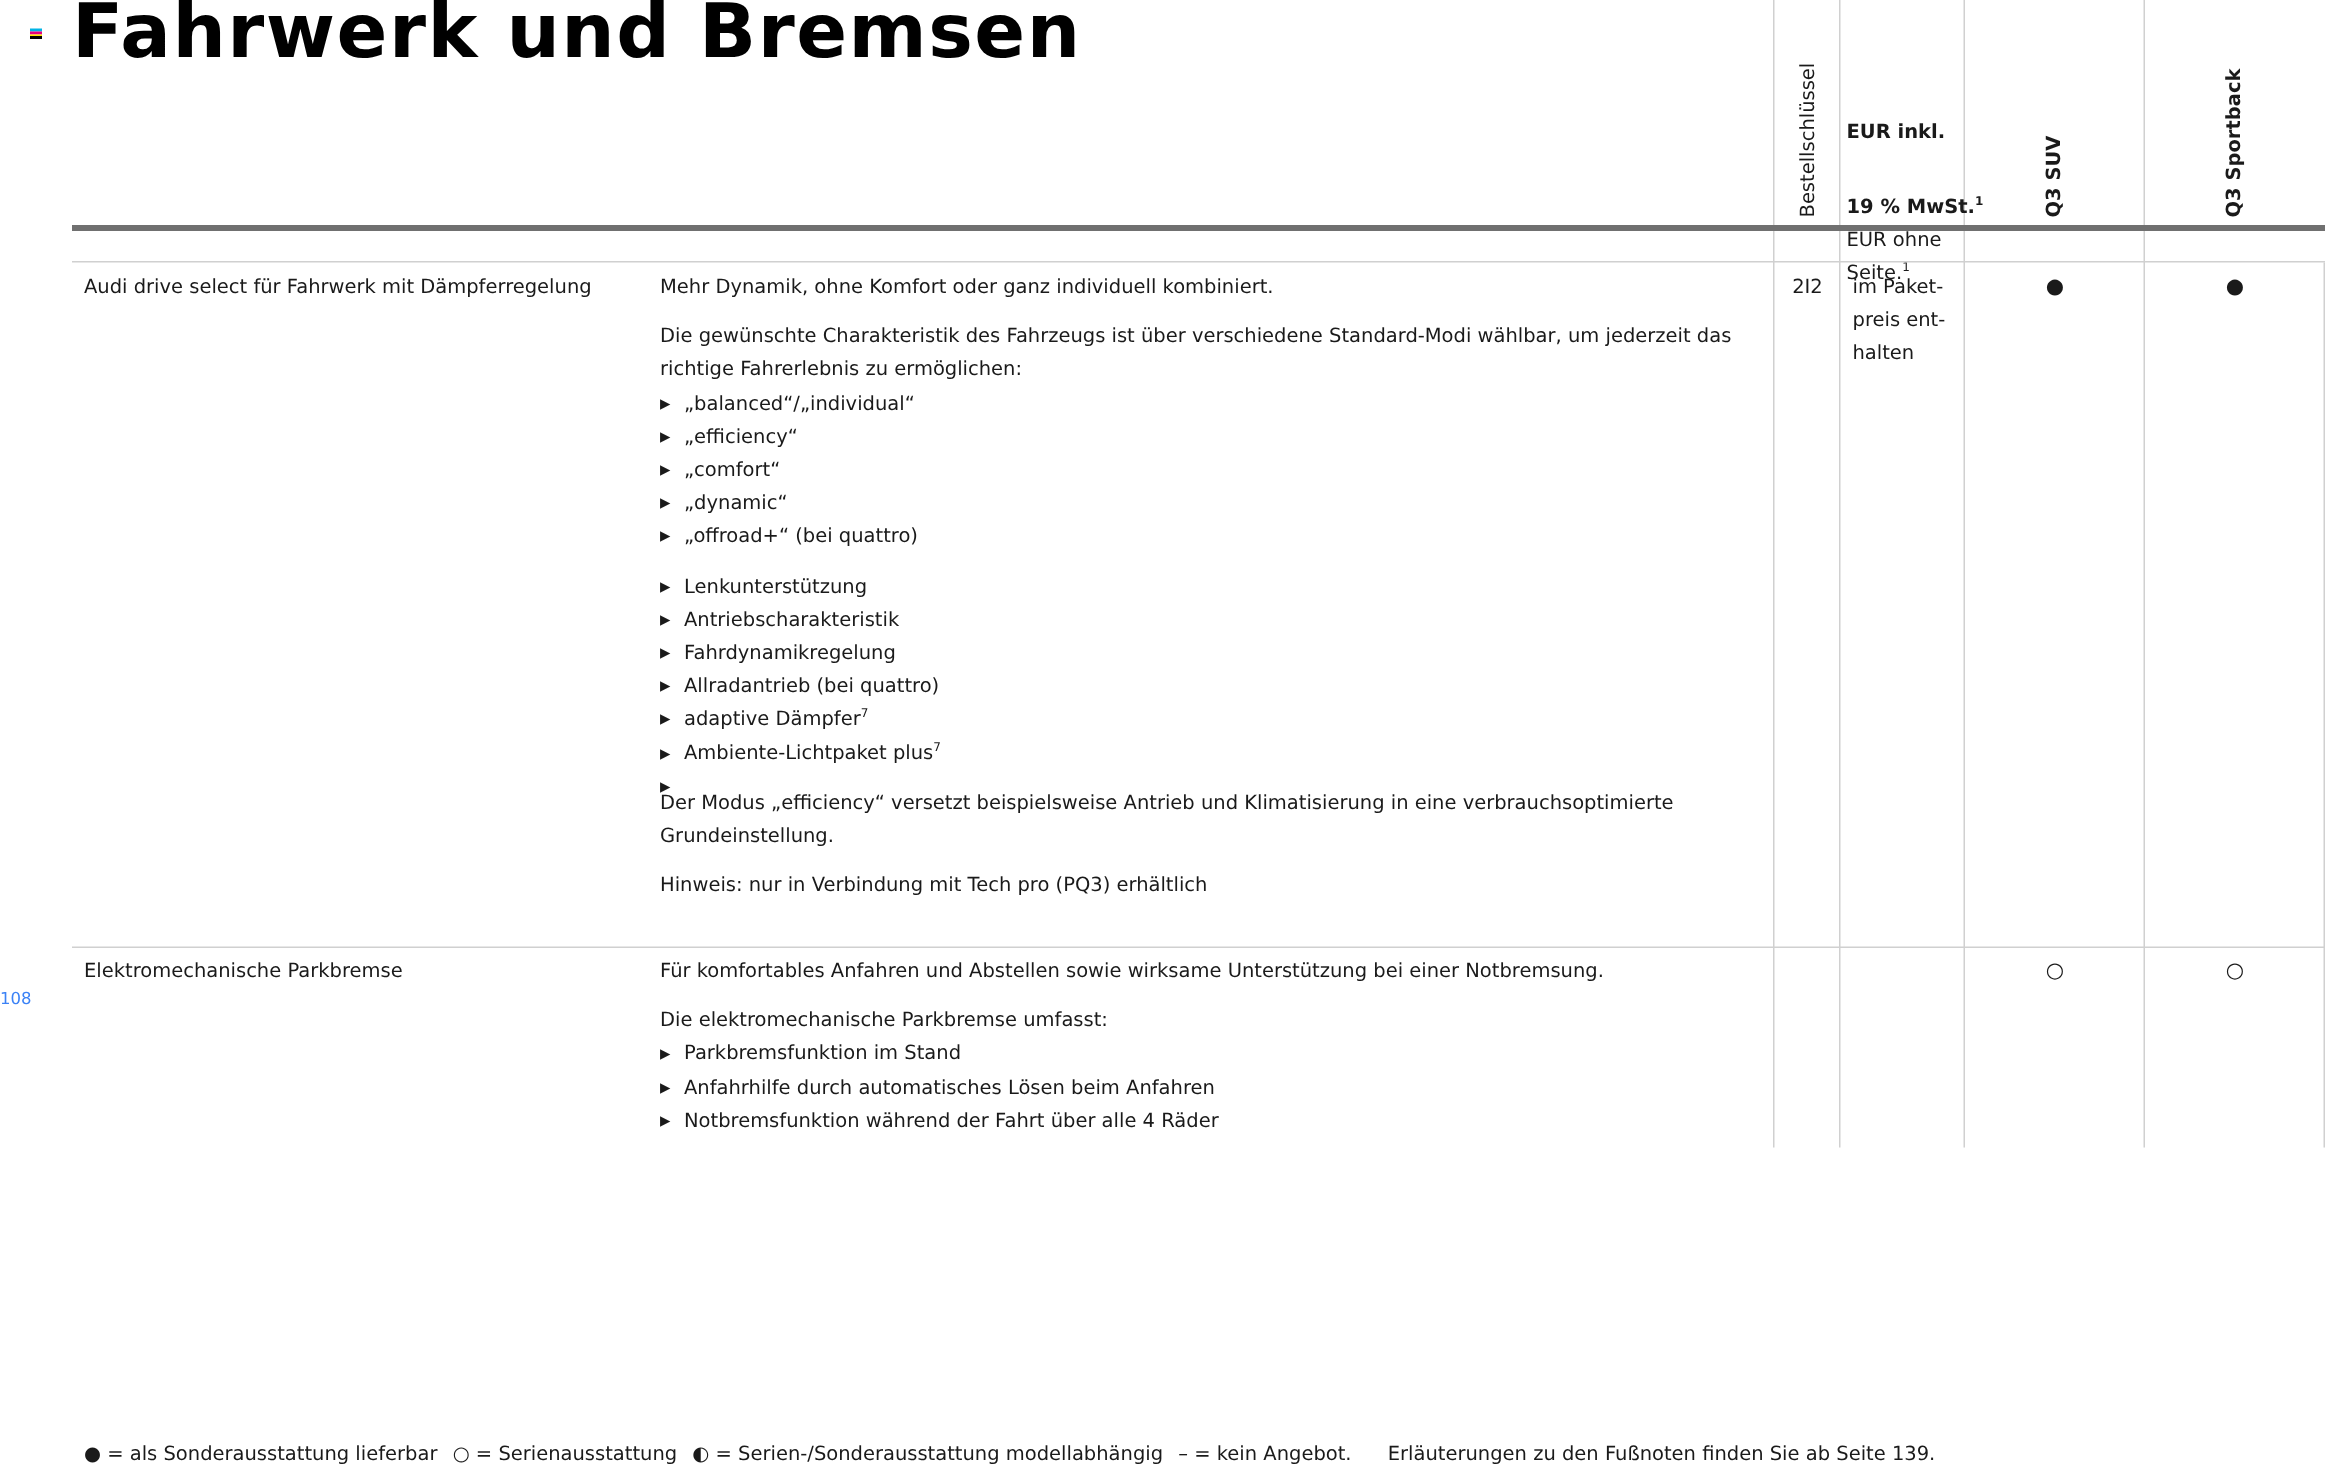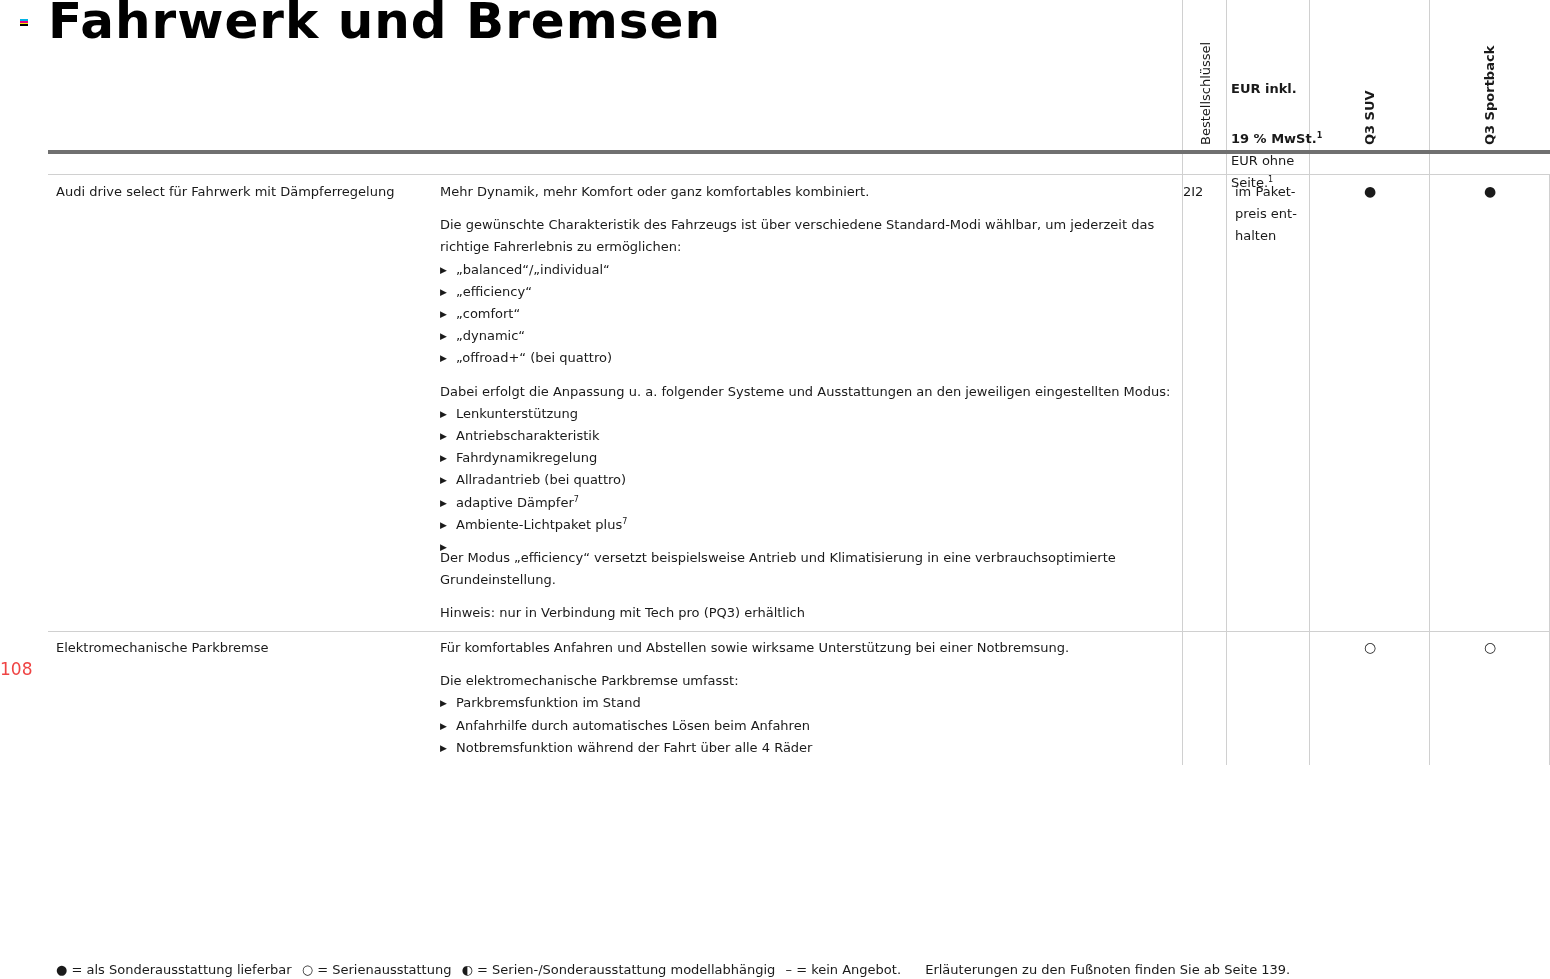--- a/index.html
+++ b/index.html
@@ -2,36 +2,36 @@
 <html><head>
 <meta charset="utf-8">
 <style>
   html, body { margin:0; padding:0; background:#ffffff; }
   body { width:1550px; height:979px; position:relative; overflow:hidden;
          font-family:"DejaVu Sans", sans-serif; color:#1a1a1a; }
   .cmyk { position:absolute; left:20px; top:19px; width:8px; }
   .cmyk span { display:block; height:2px; }
   .title { position:absolute; left:48px; top:-8px; font-family:"DejaVu Sans", sans-serif;
            font-weight:bold; font-size:50px; letter-spacing:1px; color:#000; white-space:nowrap; }
-  .page-num { position:absolute; left:0; top:659px; font-size:17px; color:#ef4444; }
+  .page-num { position:absolute; left:0; top:659px; font-size:11px; color:#3b82f6; }
   .vline { position:absolute; width:1px; background:#d0d0d0; }
   .hdr-bar { position:absolute; left:48px; top:150px; width:1502px; height:4px; background:#707070; }
   .hline { position:absolute; left:48px; height:1px; background:#d0d0d0; }
   .vtext { position:absolute; transform-origin:left top; transform:rotate(-90deg);
            white-space:nowrap; font-size:13px; }
   .price-hdr { position:absolute; left:1231px; top:50px; font-size:13px; line-height:22px; }
   .price-hdr .b { font-weight:bold;margin-top:28px; }
   sup.fn { font-size:8px; vertical-align:super; line-height:0; }
   .name { position:absolute; left:56px; font-size:13px; font-weight:normal; }
   .desc { position:absolute; left:440px; width:740px; font-size:13px; line-height:22.2px; }
   .desc p { margin:0 0 11px 0; }
   .desc ul { list-style:none; margin:0 0 11px 0; padding:0; }
   .desc li { position:relative; padding-left:16px; }
   .desc li .bullet { position:absolute; left:0; top:0; font-size:9px; }
-  .code { position:absolute; left:1183px; width:44px; font-size:13px; }
+  .code { position:absolute; left:1183px; width:44px; text-align:center; font-size:13px; }
   .price { position:absolute; left:1235px; font-size:13px; line-height:22px; }
   .mark { position:absolute; font-size:14px; text-align:center; width:20px; }
   .legend { position:absolute; left:56px; top:962px; font-size:13px; white-space:nowrap; }
   .legend span { margin-right:6px; }
 </style>
 </head>
 <body>
 
 <div class="cmyk">
   <span style="background:#00b4e6"></span>
@@ -57,30 +57,29 @@
   <div><span>Seite.</span><sup class="fn">1</sup></div>
 </div>
 <div class="vtext" style="left:1362px;top:145px;font-weight:bold">Q3 SUV</div>
 <div class="vtext" style="left:1482px;top:145px;font-weight:bold">Q3 Sportback</div>
 
 <div class="hdr-bar"></div>
 <div class="hline" style="top:174px;width:1502px"></div>
 
 <div class="name" style="top:184px">Audi drive select für Fahrwerk mit Dämpferregelung</div>
 <div class="desc" style="top:181px">
-  <p>Mehr Dynamik, mehr Komfort oder ganz komfortables kombiniert.</p>
+  <p>Mehr Dynamik, ohne Komfort oder ganz individuell kombiniert.</p>
   <p style="margin-bottom:0">Die gewünschte Charakteristik des Fahrzeugs ist über verschiedene Standard-Modi wählbar, um jederzeit das richtige Fahrerlebnis zu ermöglichen:</p>
   <ul>
     <li><span class="bullet">▶</span><span>„balanced“/„individual“</span></li>
     <li><span class="bullet">▶</span><span>„efficiency“</span></li>
     <li><span class="bullet">▶</span><span>„comfort“</span></li>
     <li><span class="bullet">▶</span><span>„dynamic“</span></li>
     <li><span class="bullet">▶</span><span>„offroad+“ (bei quattro)</span></li>
   </ul>
-  <p style="margin-bottom:0">Dabei erfolgt die Anpassung u. a. folgender Systeme und Ausstattungen an den jeweiligen eingestellten Modus:</p>
   <ul>
     <li><span class="bullet">▶</span><span>Lenkunterstützung</span></li>
     <li><span class="bullet">▶</span><span>Antriebscharakteristik</span></li>
     <li><span class="bullet">▶</span><span>Fahrdynamikregelung</span></li>
     <li><span class="bullet">▶</span><span>Allradantrieb (bei quattro)</span></li>
     <li><span class="bullet">▶</span><span>adaptive Dämpfer</span><sup class="fn">7</sup></li>
     <li><span class="bullet">▶</span><span>Ambiente-Lichtpaket plus</span><sup class="fn">7</sup></li>
     <li><span class="bullet">▶</span></li>
   </ul>
   <p>Der Modus „efficiency“ versetzt beispielsweise Antrieb und Klimatisierung in eine verbrauchsoptimierte Grundeinstellung.</p>

